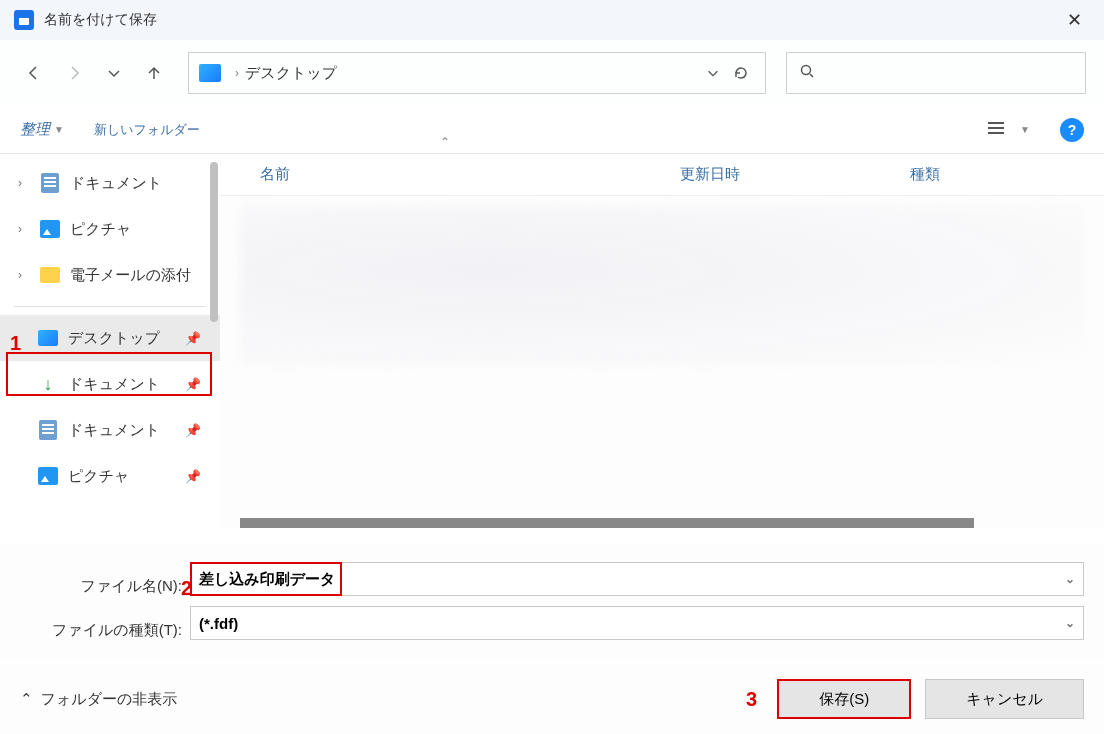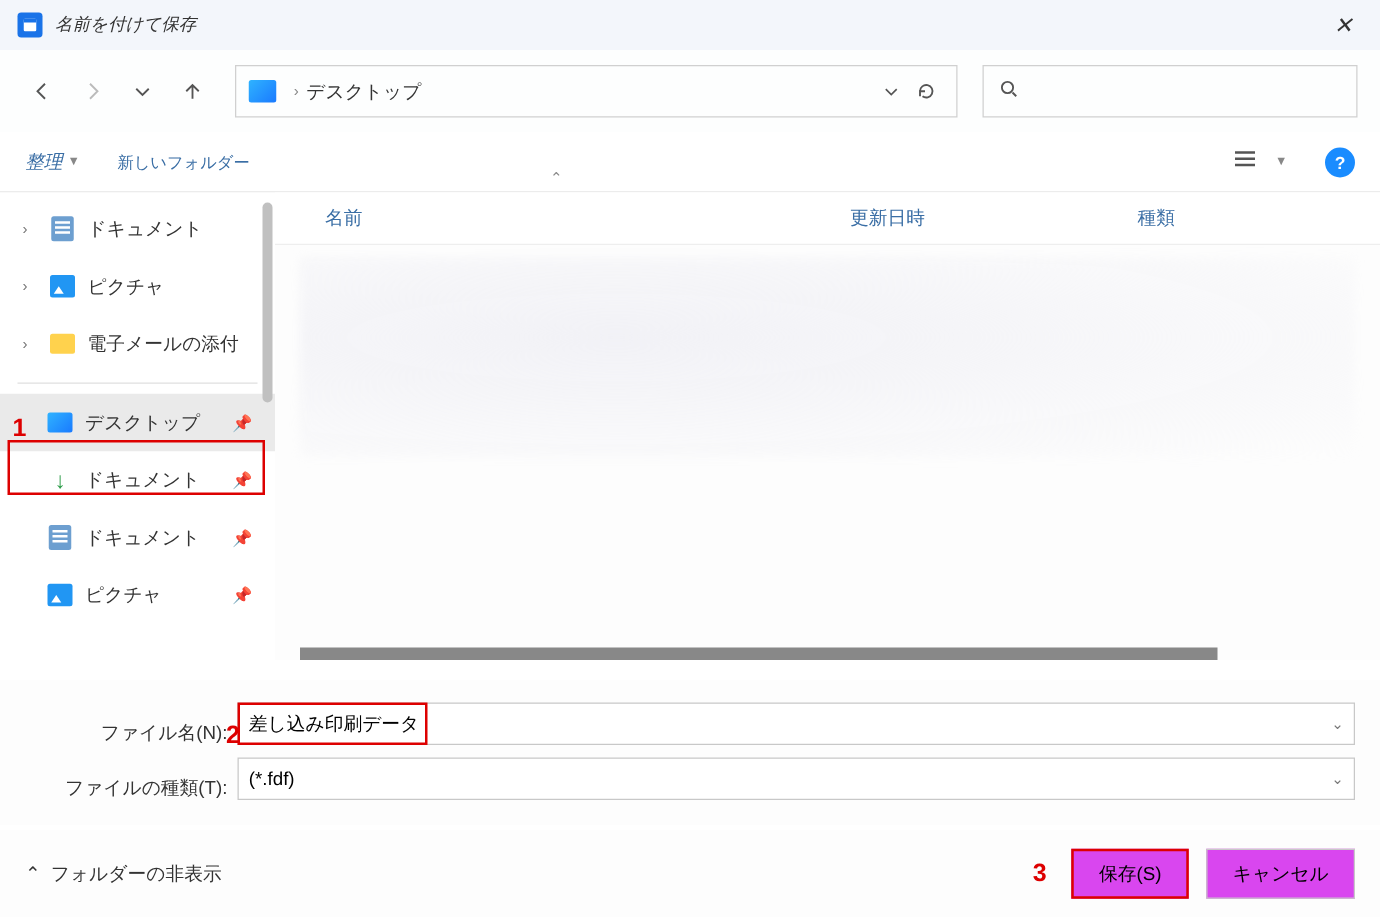--- a/index.html
+++ b/index.html
@@ -1,18 +1,18 @@
 <!DOCTYPE html>
 <html><head>
 <meta charset="utf-8">
 <style>
 * { box-sizing: border-box; margin: 0; padding: 0; font-family: "Yu Gothic UI", "Meiryo", sans-serif; }
 body { width: 1104px; height: 734px; background: #fff; position: relative; overflow: hidden; }
 
-.titlebar { height: 40px; display: flex; align-items: center; padding: 0 14px; background: #f3f6fb; font-style: italic; }
+.titlebar { height: 40px; display: flex; align-items: center; padding: 0 14px; background: #f3f6fb; }
 .app-icon { width: 20px; height: 20px; background: #1a73e8; border-radius: 3px; margin-right: 10px; display: flex; align-items: center; justify-content: center; }
 .app-icon svg { width: 12px; height: 12px; }
 .title-text { font-size: 14px; color: #333; flex: 1; }
 .close-x { font-size: 18px; color: #333; cursor: pointer; padding: 4px 8px; }
 
 .navrow { height: 66px; display: flex; align-items: center; padding: 0 18px; gap: 8px; background:#fdfefe; }
 .navbtn { width: 32px; height: 32px; display: flex; align-items: center; justify-content: center; color: #6b6b6b; cursor: pointer; }
 .navbtn svg { width: 16px; height: 16px; }
 .addrbar { flex: 1; height: 42px; border: 1px solid #d0d0d0; display: flex; align-items: center; padding: 0 10px; margin-left: 10px; }
 .addrbar .folder-chip { width: 22px; height: 18px; background: linear-gradient(135deg,#2fb3ff,#1a7aff); border-radius: 2px; margin-right: 8px; }
@@ -51,28 +51,28 @@
 .colhead .sorter { position:absolute; left:180px; top:-30px; color:#888; font-size:12px; }
 .colhead .c2 { width: 230px; }
 .colhead .c3 { }
 .filebody { position:absolute; inset: 42px 0 16px 0; background: #fdfdfd; }
 .filebody .blur { position:absolute; left:20px; right:20px; top:10px; height:160px; background: radial-gradient(ellipse at 30% 40%, rgba(240,240,245,0.9), rgba(255,255,255,0)); filter: blur(4px); }
 .hscroll { position:absolute; left:20px; right:130px; bottom:0; height:10px; background:#888; }
 
 .bottomform { padding: 18px 20px 10px 20px; background:#fdfdfd; }
 .formrow { display:flex; align-items:flex-end; margin-bottom: 10px; }
 .formrow .lbl { width: 170px; text-align:right; font-size:15px; color:#333; padding-right:8px; position:relative; }
-.formrow .field { flex:1; height:34px; border:1px solid #c8c8c8; display:flex; align-items:center; padding:0 8px; font-size:15px; position:relative; background:#fff; }
+.formrow .field { flex:1; height:34px; border:1px solid #c8c8c8; display:flex; align-items:center; padding:0 8px; font-size:15px; position:relative; background:#fff;font-weight:bold; }
 .formrow .field .dd { margin-left:auto; color:#777; font-size:12px; }
 .red-box-2 { position:absolute; border:2px solid #d00; left:-1px; top:-1px; width:152px; height:34px; pointer-events:none; }
 
 .footer { position:absolute; bottom:0; left:0; right:0; height:70px; display:flex; align-items:center; padding: 0 20px; background:#fdfdfd; }
 .footer .hide { display:flex; align-items:center; gap:8px; color:#333; font-size:15px; }
 .footer .fspacer { flex:1; }
-.footer button { height:40px; padding: 0 20px; font-size:15px; background:#d946ef; border:1px solid #c8c8c8; cursor:pointer; margin-left:14px; }
+.footer button { height:40px; padding: 0 40px; font-size:15px; background:#e5e5e5; border:1px solid #c8c8c8; cursor:pointer; margin-left:14px; }
 .red-box-3 { border:2px solid #d00 !important; }
 
 .ico-doc { background:#6d9fd0; width:18px;height:20px;border-radius:2px; position:relative; }
 .ico-doc::after{content:"";position:absolute;left:3px;top:4px;right:3px;height:2px;background:#fff;box-shadow:0 4px 0 #fff,0 8px 0 #fff;}
 .ico-pic { background:#2196f3; width:20px;height:18px;border-radius:2px; position:relative; }
 .ico-pic::after{content:"";position:absolute;left:3px;bottom:3px;width:0;height:0;border-left:4px solid transparent;border-right:4px solid transparent;border-bottom:6px solid #fff;}
 .ico-mail { background:#ffd24d; width:20px;height:16px;border-radius:2px; }
 .ico-desk { background:linear-gradient(135deg,#2fb3ff,#1a7aff); width:20px;height:16px;border-radius:2px; }
 .ico-down { color:#2e9c4a; font-size:18px; font-weight:bold; }
 </style>

